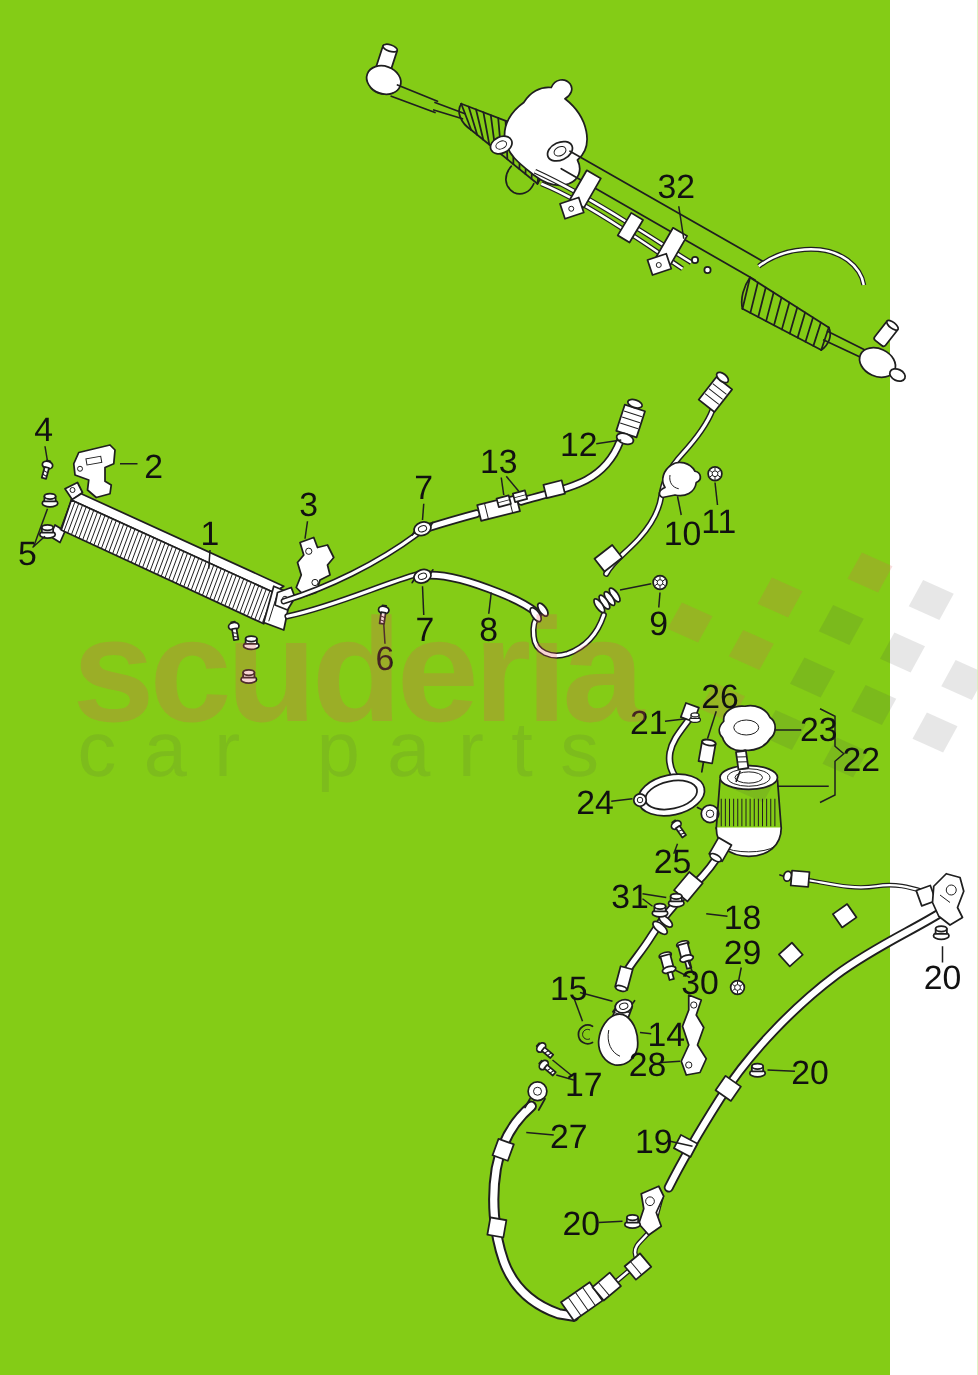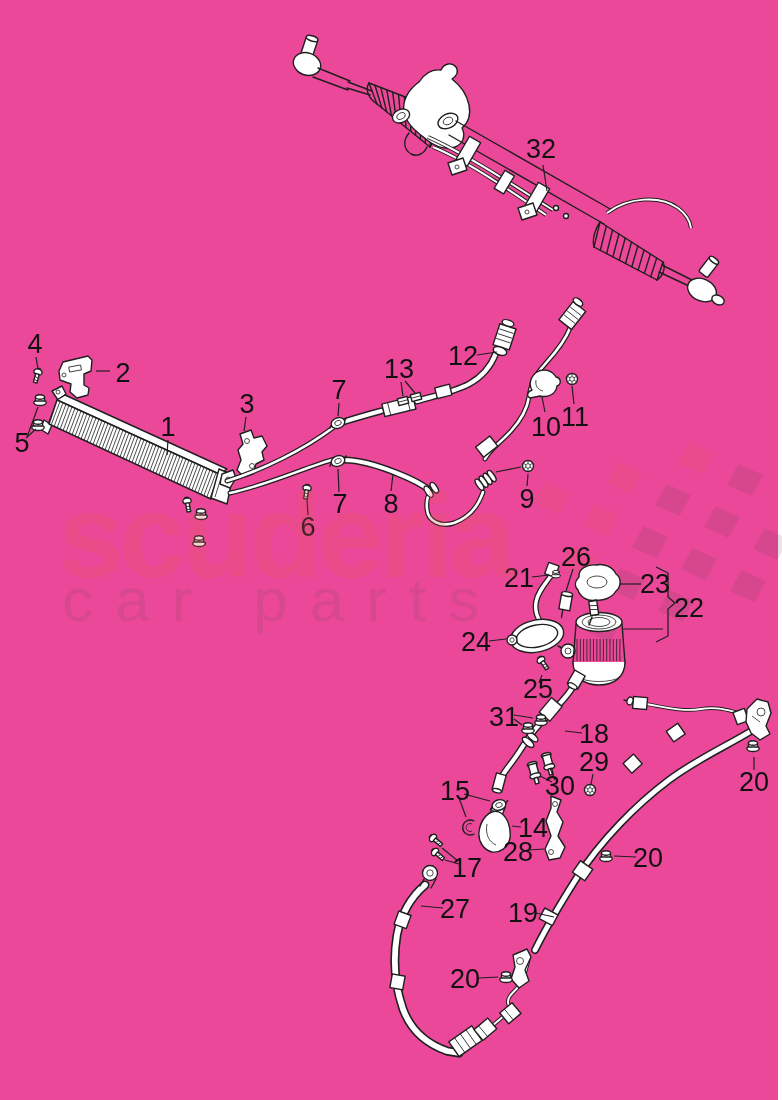--- a/index.html
+++ b/index.html
@@ -1,17 +1,17 @@
 <!DOCTYPE html>
 <html><head>
 <meta charset="utf-8">
 <style>
   html,body{margin:0;padding:0;background:#ffffff;}
   body{width:782px;height:1100px;overflow:hidden;font-family:"Liberation Sans",sans-serif;}
-  #stage{position:relative;width:778px;height:1100px;background:#ec4899;}
+  #stage{position:relative;width:712px;height:1100px;background:#84cc16;}
   svg{display:block;}
   .ln{stroke:#1f1f1f;stroke-width:1.4;fill:none;stroke-linecap:round;stroke-linejoin:round;}
   .tn{stroke:#1f1f1f;stroke-width:0.8;fill:none;}
   .f{fill:#ffffff;}
   .ldr{stroke:#1f1f1f;stroke-width:1.2;fill:none;}
   .lbl{font-family:"Liberation Sans",sans-serif;font-size:27px;fill:#111;text-anchor:middle;}
   .wm-brand{font-family:"Liberation Sans",sans-serif;font-weight:bold;font-size:118px;letter-spacing:-4px;}
   .wm-sub{font-family:"Liberation Sans",sans-serif;font-size:62px;letter-spacing:22px;}
 </style>
 </head>

